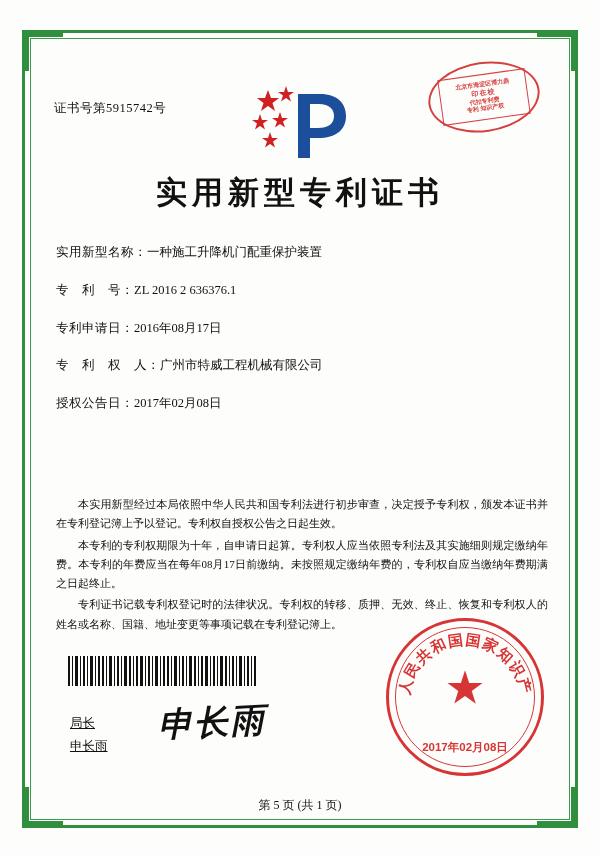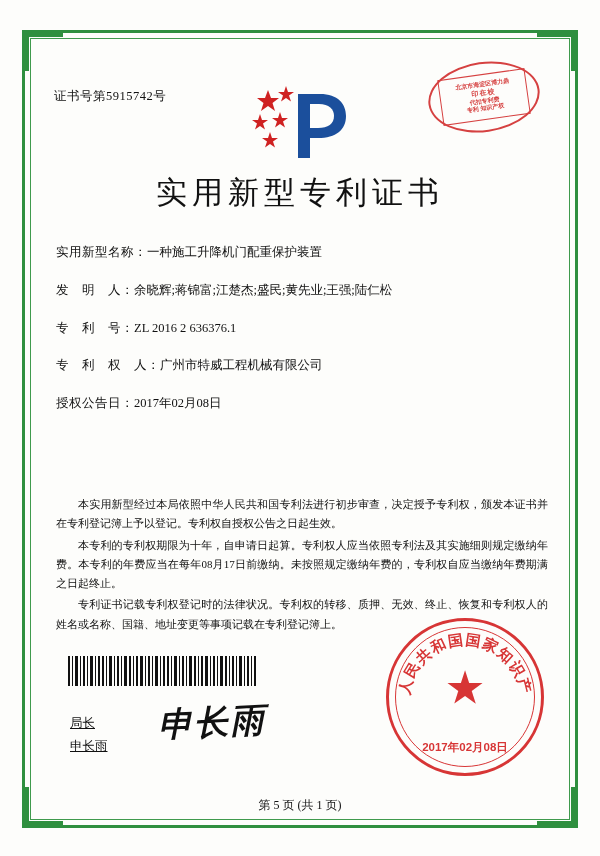--- a/index.html
+++ b/index.html
@@ -31,21 +31,21 @@
   .corner{
     position:absolute;width:34px;height:34px;
     border:0 solid #2f8f3f;
   }
   .corner.tl{left:22px;top:30px;border-left-width:7px;border-top-width:7px;}
   .corner.tr{right:22px;top:30px;border-right-width:7px;border-top-width:7px;}
   .corner.bl{left:22px;bottom:28px;border-left-width:7px;border-bottom-width:7px;}
   .corner.br{right:22px;bottom:28px;border-right-width:7px;border-bottom-width:7px;}
 
   .cert-no{
-    position:absolute;left:54px;top:88px;
+    position:absolute;left:54px;top:100px;
     font-size:12.5px;letter-spacing:.5px;color:#111;
   }
 
   
   .stamp-oval{
     position:absolute;right:60px;top:62px;
     width:108px;height:66px;
     border:2px solid #cf2121;
     border-radius:50%;
     color:#cf2121;
@@ -68,21 +68,21 @@
 
   
   .logo{
     position:absolute;left:50%;top:84px;transform:translateX(-50%);
     width:120px;height:80px;
   }
 
   .doc-title{
     position:absolute;left:0;right:0;top:172px;
     text-align:center;
-    font-size:31px;font-weight:normal;letter-spacing:5px;
+    font-size:31px;font-weight:bold;letter-spacing:5px;
     color:#111;
     font-family:"DejaVu Serif",serif;
   }
 
   .fields{
     position:absolute;left:56px;right:56px;top:243px;
     font-size:12.5px;color:#111;
   }
   .field{
     margin-bottom:19px;
@@ -184,24 +184,24 @@
     </svg>
   </div>
 
   <div class="doc-title">实用新型专利证书</div>
 
   <div class="fields">
     <div class="field">
       <span class="lbl">实用新型名称：</span><span class="val">一种施工升降机门配重保护装置</span>
     </div>
     <div class="field">
-      <span class="lbl">发　明　人：</span><span class="val">余晓辉;蒋锦富;江楚杰;盛民;黄先业;王强;陆仁松</span>
-    </div>
-    <div class="field">
       <span class="lbl">专　利　号：</span><span class="val">ZL 2016 2 636376.1</span>
+    </div>
+    <div class="field">
+      <span class="lbl">专利申请日：</span><span class="val">2016年08月17日</span>
     </div>
     <div class="field">
       <span class="lbl">专　利　权　人：</span><span class="val">广州市特威工程机械有限公司</span>
     </div>
     <div class="field">
       <span class="lbl">授权公告日：</span><span class="val">2017年02月08日</span>
     </div>
   </div>
 
   <div class="body-text">

